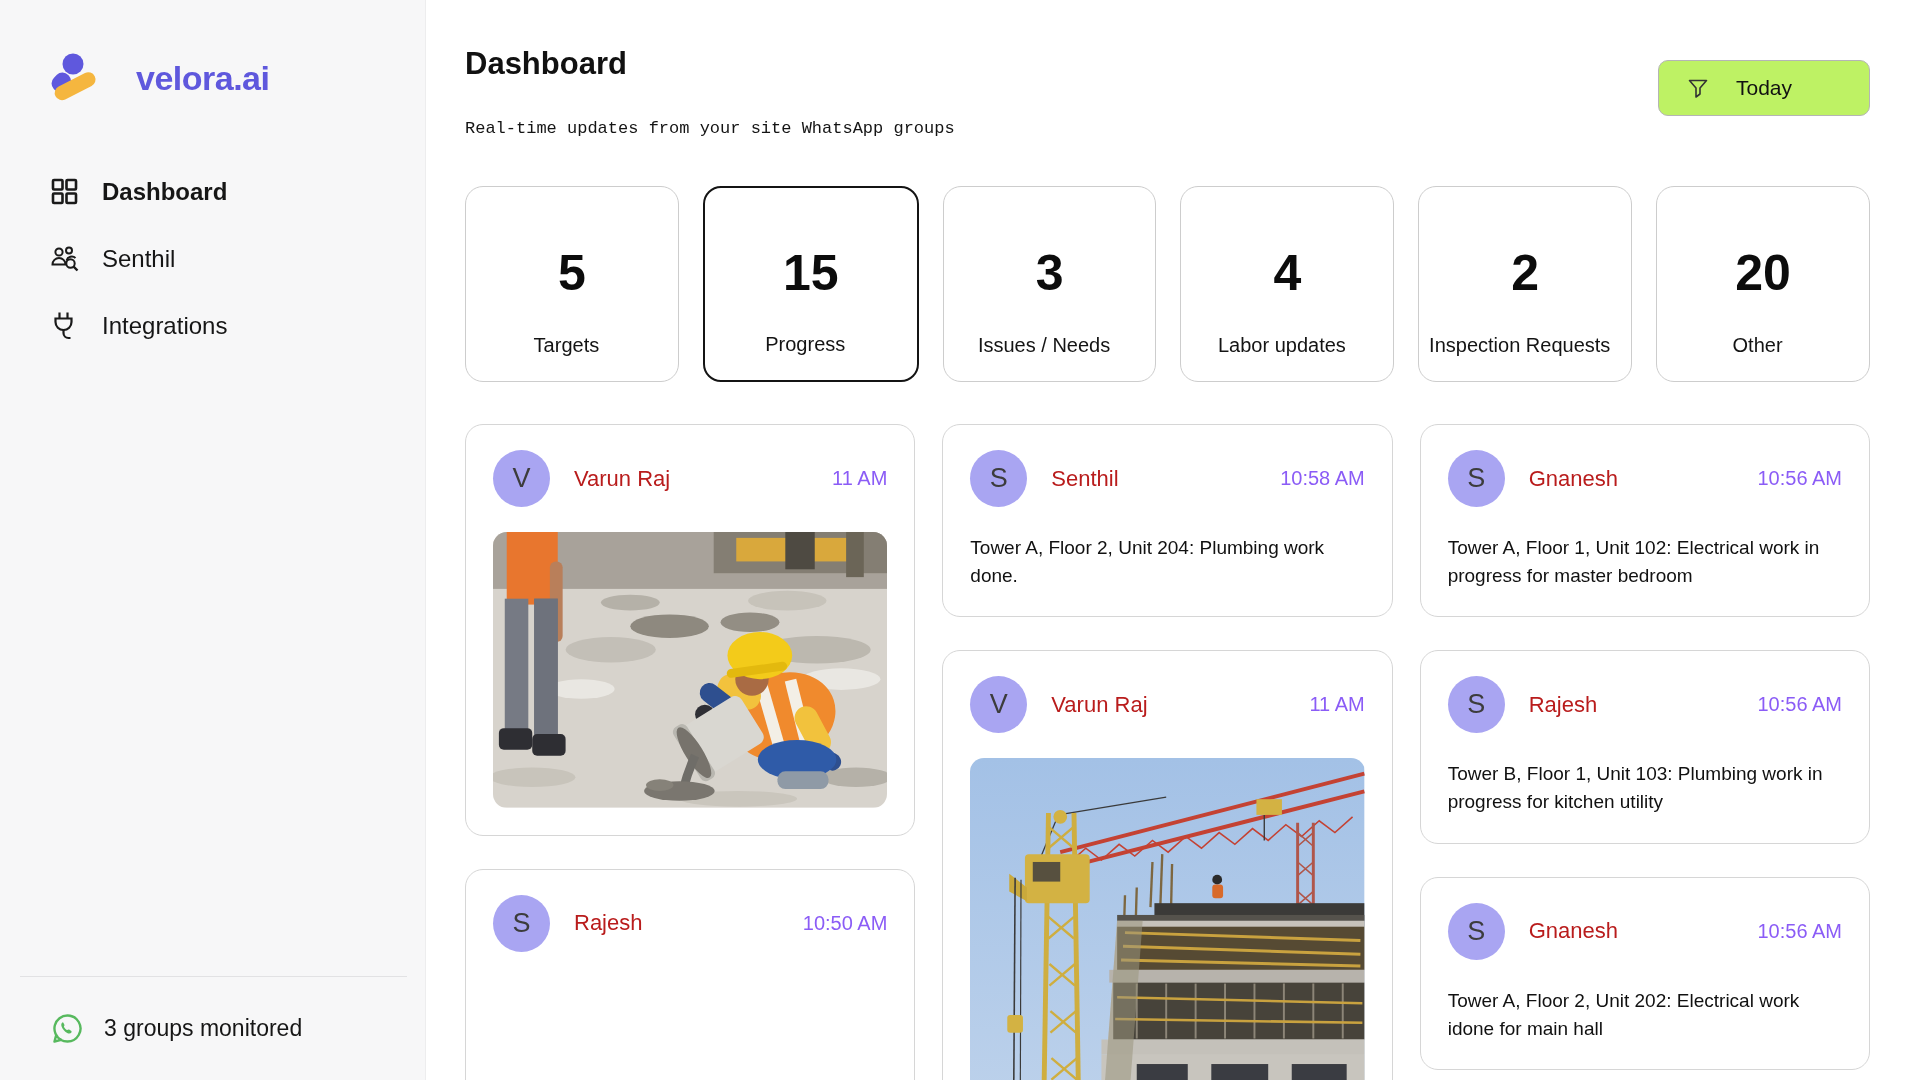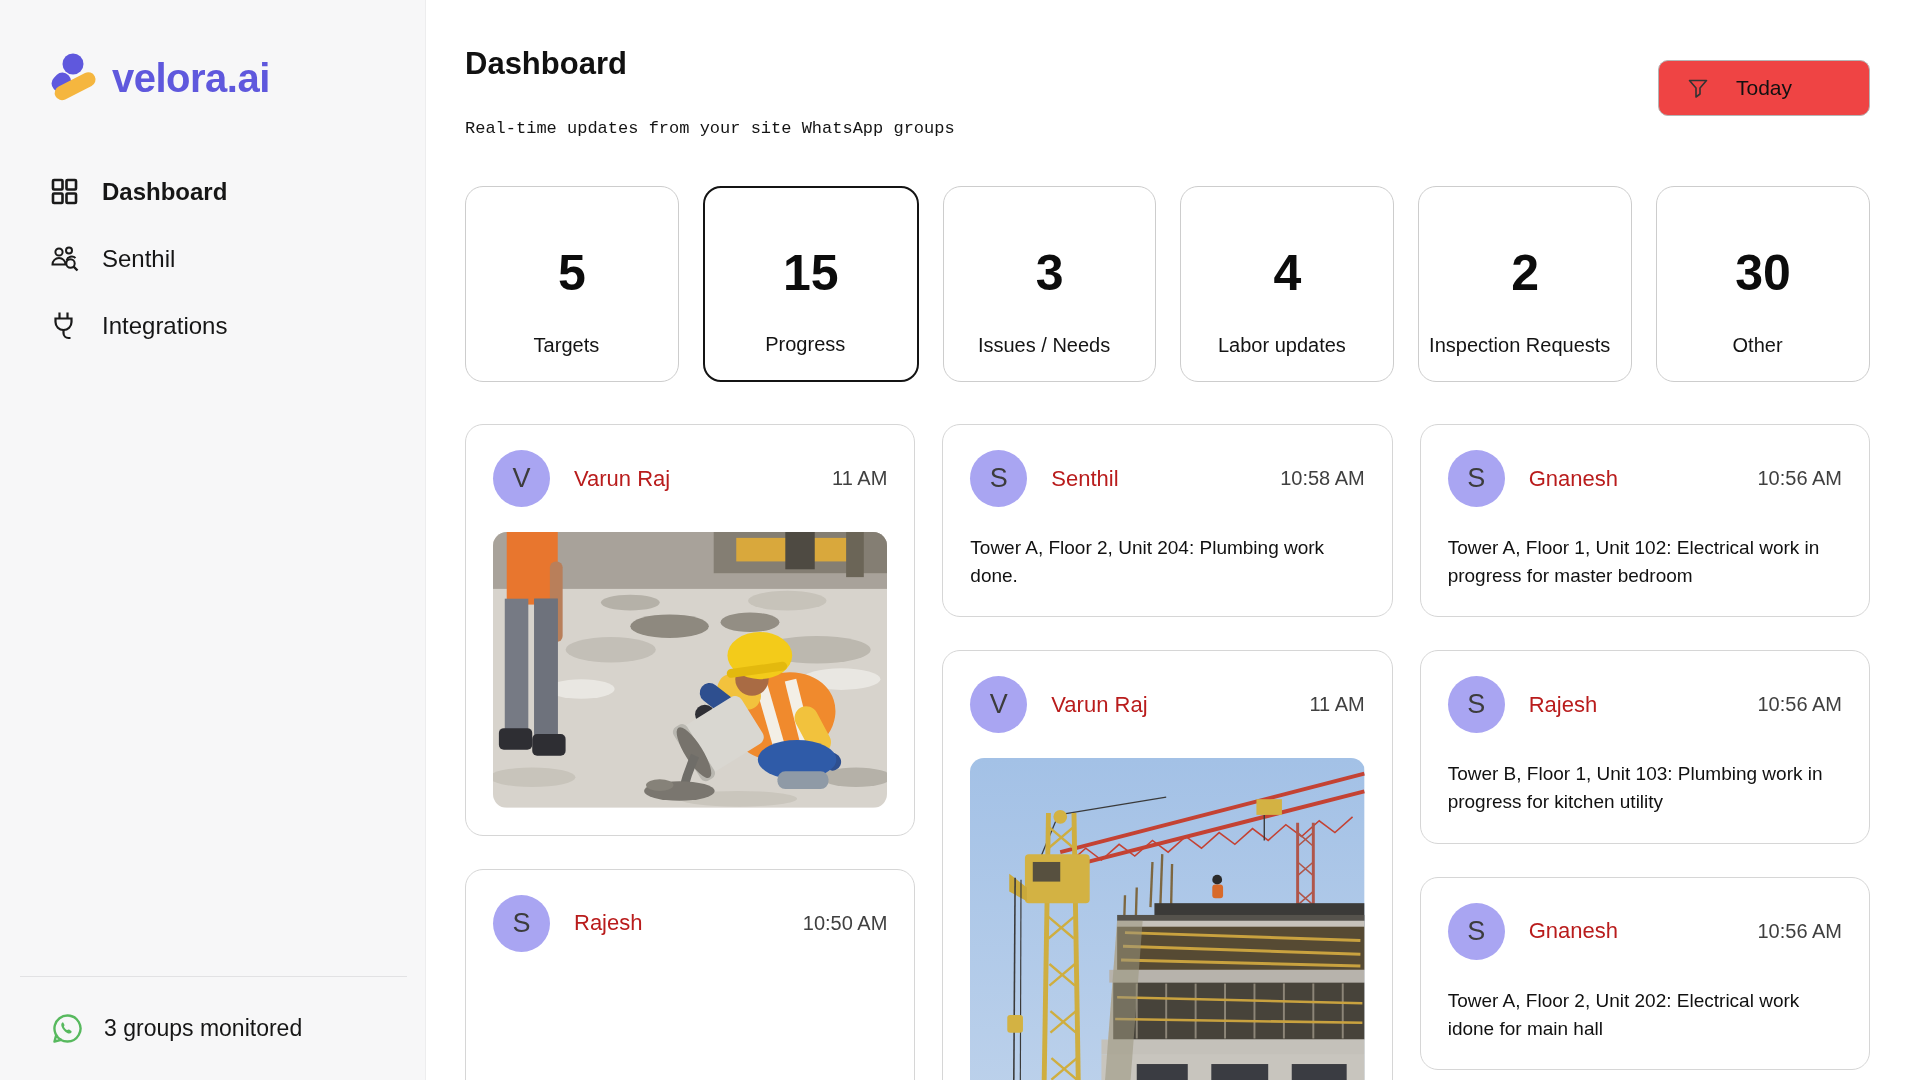--- a/index.html
+++ b/index.html
@@ -5,38 +5,38 @@
   * { box-sizing: border-box; margin: 0; padding: 0; }
   html, body { width: 1920px; height: 1080px; overflow: hidden; background: #ffffff;
                font-family: "Liberation Sans", sans-serif; color: #141414; }
   .app { display: flex; width: 1920px; height: 1080px; }
 
   
   .sidebar { width: 426px; flex-shrink: 0; background: #f7f7f8; border-right: 1px solid #ededee;
              padding: 52px 42px 0 49px; position: relative; }
   .logo-row { display: flex; align-items: center; gap: 11px; }
   .logo-mark { width: 52px; height: 52px; }
-  .logo-text { font-size: 40px; font-weight: bold; color: #5f58dd; letter-spacing: -0.5px; }
+  .logo-text { font-size: 34px; font-weight: bold; color: #5f58dd; letter-spacing: -0.5px; margin-left: 24px; }
   .nav { margin-top: 72px; display: flex; flex-direction: column; gap: 36px; }
   .nav-item { display: flex; align-items: center; gap: 22px; font-size: 24px; color: #161616; cursor: pointer; }
   .nav-item.active { font-weight: bold; }
   .nav-icon { width: 31px; height: 31px; flex-shrink: 0; }
   .sidebar-footer { position: absolute; left: 20px; right: 18px; bottom: 0; height: 104px;
                     border-top: 1px solid #e2e2e4; display: flex; align-items: center;
                     gap: 19px; padding-left: 30px; }
   .sidebar-footer .wa-icon { width: 35px; height: 35px; }
   .footer-label { font-size: 23px; color: #161616; }
 
   
   .main { flex: 1; padding: 46px 50px 0 39px; min-width: 0; }
   .main-header { display: flex; justify-content: space-between; align-items: flex-start; }
   .page-title { font-size: 31px; font-weight: bold; color: #111; }
   .page-subtitle { margin-top: 37px; font-size: 17px; color: #141414; font-family: Liberation Mono, monospace; }
   .today-btn { width: 212px; height: 56px; border: 1.5px solid #b5b5b5; border-radius: 10px;
-               background: #ef4444; position: relative; display: flex; align-items: center;
+               background: #bef264; position: relative; display: flex; align-items: center;
                justify-content: center; font-size: 21px; color: #111; margin-top: 14px; cursor: pointer; }
   .today-btn .funnel { position: absolute; left: 28px; width: 22px; height: 22px; }
 
   
   .stats-row { display: flex; gap: 24px; margin-top: 48px; }
   .stat-card { flex: 1; height: 196px; border: 1px solid #cdcdcd; border-radius: 18px;
                background: #fff; position: relative; display: flex; align-items: center;
                justify-content: center; cursor: pointer; }
   .stat-card.selected { border: 2px solid #141414; }
   .stat-value { font-size: 50px; font-weight: bold; color: #0c0c0c; margin-top: -22px; }
@@ -45,21 +45,21 @@
 
   
   .cards-grid { display: flex; gap: 27px; margin-top: 42px; align-items: flex-start; }
   .col { flex: 1; min-width: 0; display: flex; flex-direction: column; gap: 33px; }
   .mcard { border: 1px solid #d6d6d6; border-radius: 18px; background: #fff;
            padding: 25px 27px 27px 27px; }
   .mhead { display: flex; align-items: center; gap: 24px; }
   .avatar { width: 57px; height: 57px; border-radius: 50%; background: #a9a5f2; flex-shrink: 0;
             display: flex; align-items: center; justify-content: center; font-size: 27px; color: #3c3c3c; }
   .mname { flex: 1; font-size: 22px; color: #b91c1c; }
-  .mtime { font-size: 20px; color: #404040; }
+  .mtime { font-size: 20px; color: #8b5cf6; }
   .photo { margin-top: 25px; border-radius: 14px; overflow: hidden; line-height: 0; }
   .photo svg { display: block; width: 100%; height: auto; }
   .mtext { margin-top: 27px; font-size: 19px; line-height: 1.46; color: #111; }
 </style>
 </head>
 <body>
 
 <div class="app">
 
   <aside class="sidebar">
@@ -143,21 +143,21 @@
       </div>
       <div class="stat-card">
         <div class="stat-value">4</div>
         <div class="stat-label">Labor updates</div>
       </div>
       <div class="stat-card">
         <div class="stat-value">2</div>
         <div class="stat-label">Inspection Requests</div>
       </div>
       <div class="stat-card">
-        <div class="stat-value">30</div>
+        <div class="stat-value">20</div>
         <div class="stat-label">Other</div>
       </div>
     </div>
 
     <div class="cards-grid">
 
       <div class="col">
         <div class="mcard">
           <div class="mhead">
             <div class="avatar">V</div>

